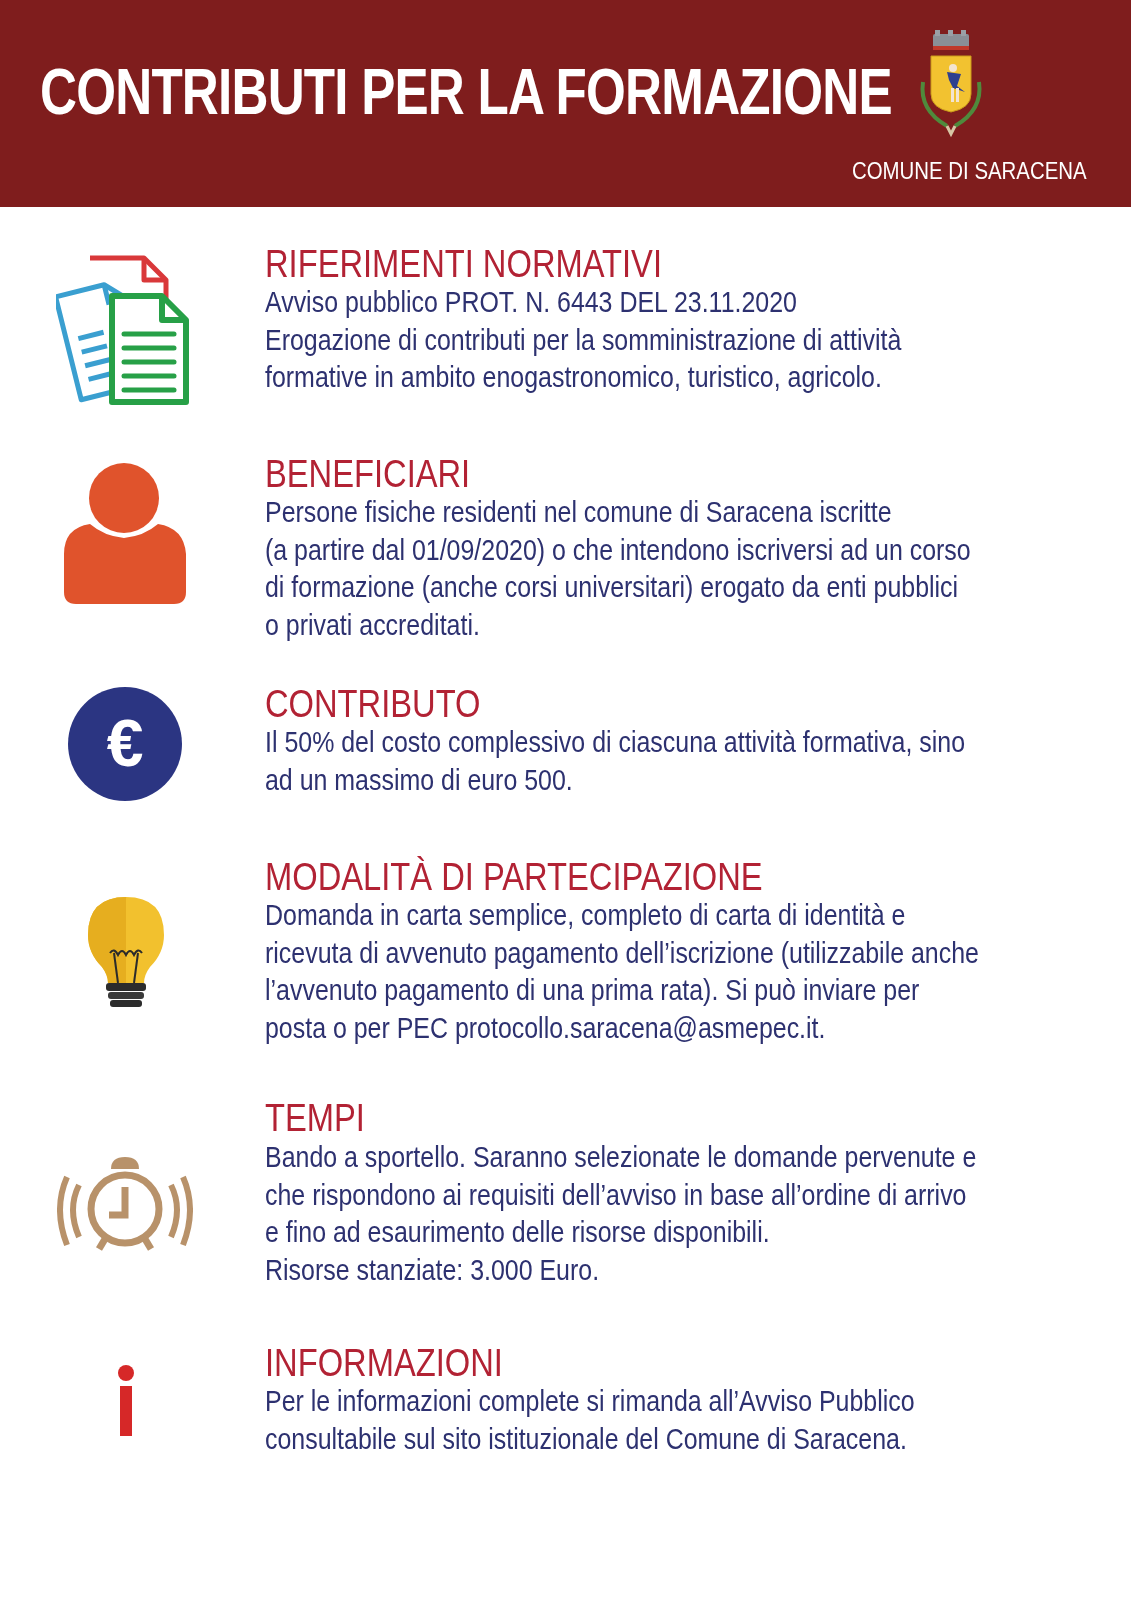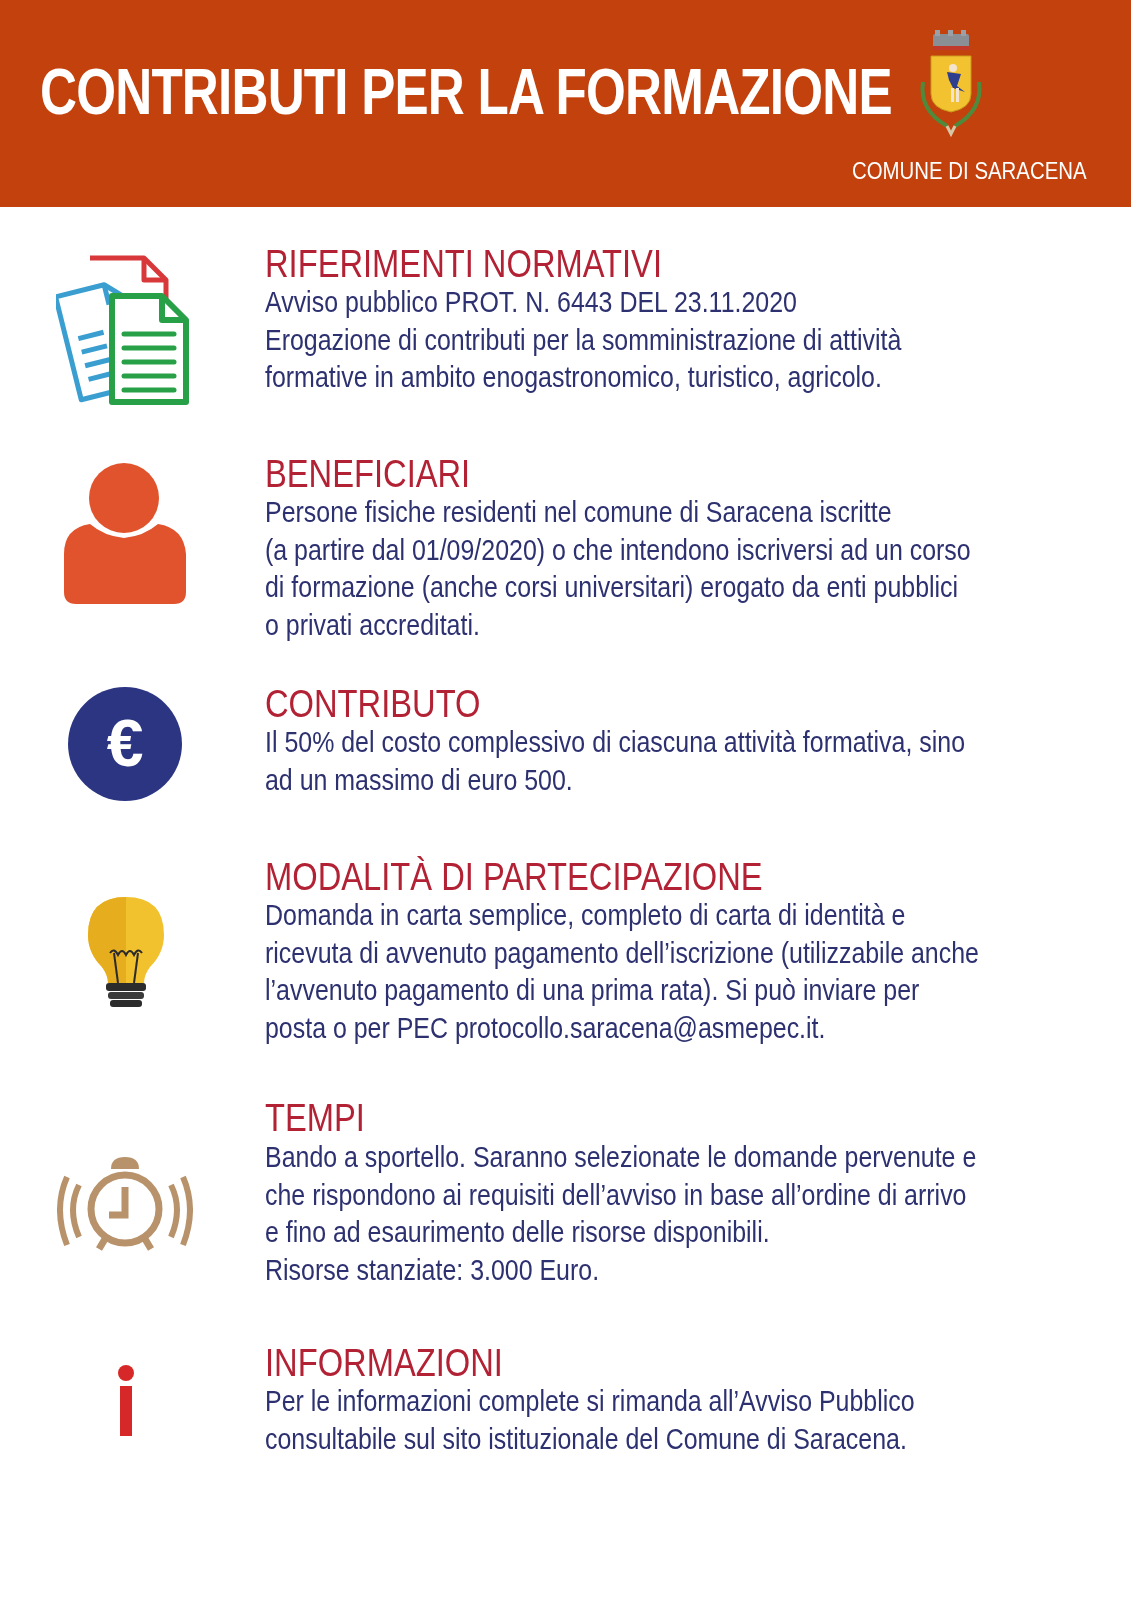--- a/index.html
+++ b/index.html
@@ -2,21 +2,21 @@
 <html><head>
 <meta charset="utf-8">
 <style>
   html, body { margin: 0; padding: 0; }
   body {
     width: 1131px; height: 1600px; background: #ffffff; position: relative; overflow: hidden;
     font-family: "Liberation Sans", sans-serif;
   }
   .header {
     position: absolute; left: 0; top: 0; width: 1131px; height: 207px;
-    background: #c2410c;
+    background: #7f1d1d;
   }
   .title {
     position: absolute; left: 40px; top: 52px;
     color: #ffffff; font-family: "Liberation Sans", sans-serif; font-weight: bold;
     font-size: 64px; line-height: 80px; letter-spacing: -1px;
     transform: scaleX(0.80); transform-origin: left center; white-space: nowrap;
   }
   .crest {
     position: absolute; left: 903px; top: 30px; width: 96px; height: 112px;
   }

